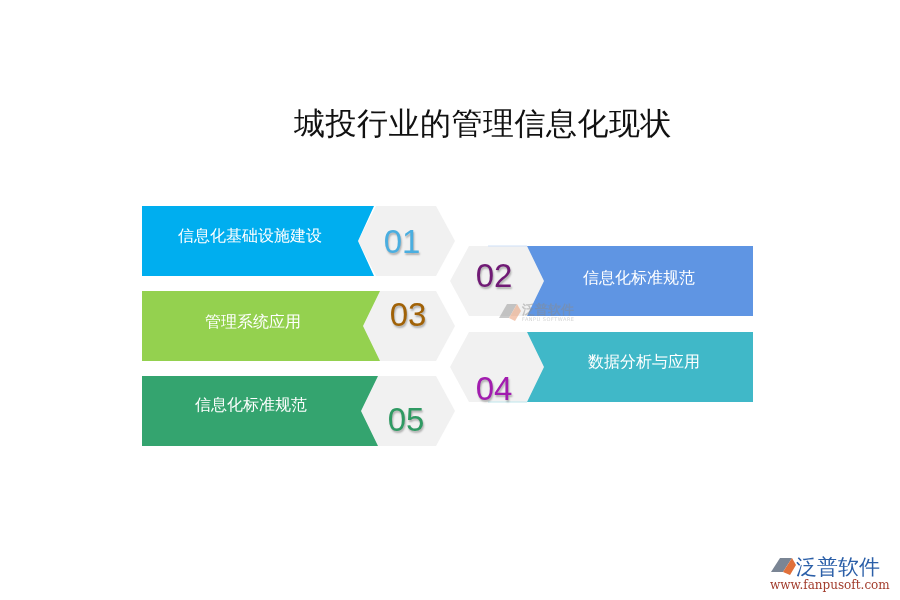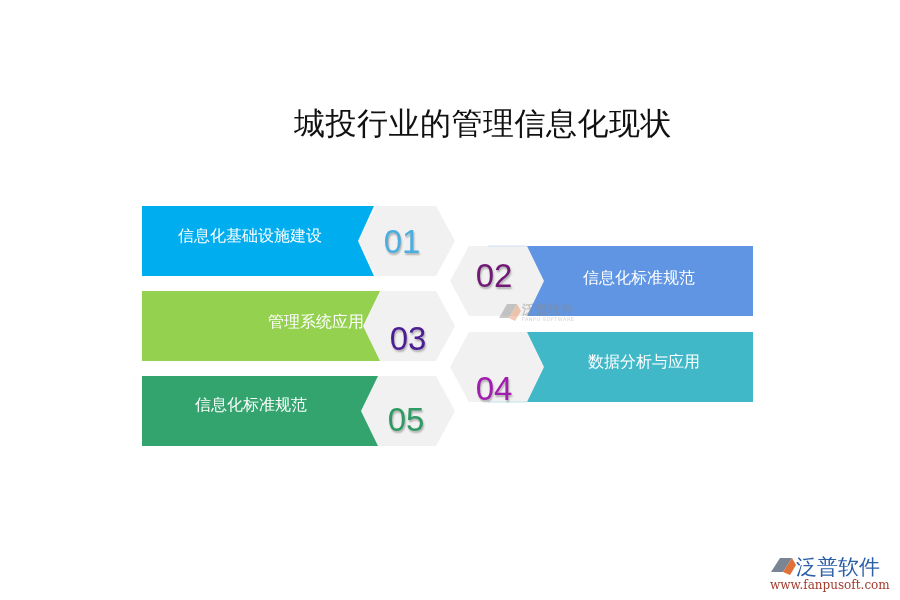--- a/index.html
+++ b/index.html
@@ -69,27 +69,27 @@
     <polygon points="509,318 517,304 521,311 515,321" fill="#e58a5a"></polygon>
   </g>
 
   <g>
     <polygon points="771,572 780,558 792,558 783,572" fill="#7a8594"></polygon>
     <polygon points="783,572 792,558 796,565 790,575" fill="#e0703a"></polygon>
   </g>
 </svg>
 
 <div class="label" style="left:142px; top:226px; width:216px;">信息化基础设施建设</div>
-<div class="label" style="left:142px; top:312px; width:222px;text-align:right;">管理系统应用</div>
+<div class="label" style="left:142px; top:312px; width:222px;">管理系统应用</div>
 <div class="label" style="left:142px; top:395px; width:218px;">信息化标准规范</div>
 <div class="label" style="left:544px; top:268px; width:190px;">信息化标准规范</div>
 <div class="label" style="left:544px; top:352px; width:200px;">数据分析与应用</div>
 
 <div class="num" style="left:372px; top:223px; width:60px; color:#4aaee0;">01</div>
-<div class="num" style="left:378px; top:320px; width:60px; color:#4c1d95;">03</div>
+<div class="num" style="left:378px; top:296px; width:60px; color:#a16207;">03</div>
 <div class="num" style="left:376px; top:401px; width:60px; color:#2f9a63;">05</div>
 <div class="num" style="left:464px; top:257px; width:60px; color:#701a75;">02</div>
 <div class="num" style="left:464px; top:370px; width:60px; color:#a21caf;">04</div>
 
 <div class="wm" style="left:522px; top:303px;">
   <div>
     <div class="wm-text">泛普软件</div>
     <div class="wm-sub">FANPU SOFTWARE</div>
   </div>
 </div>

